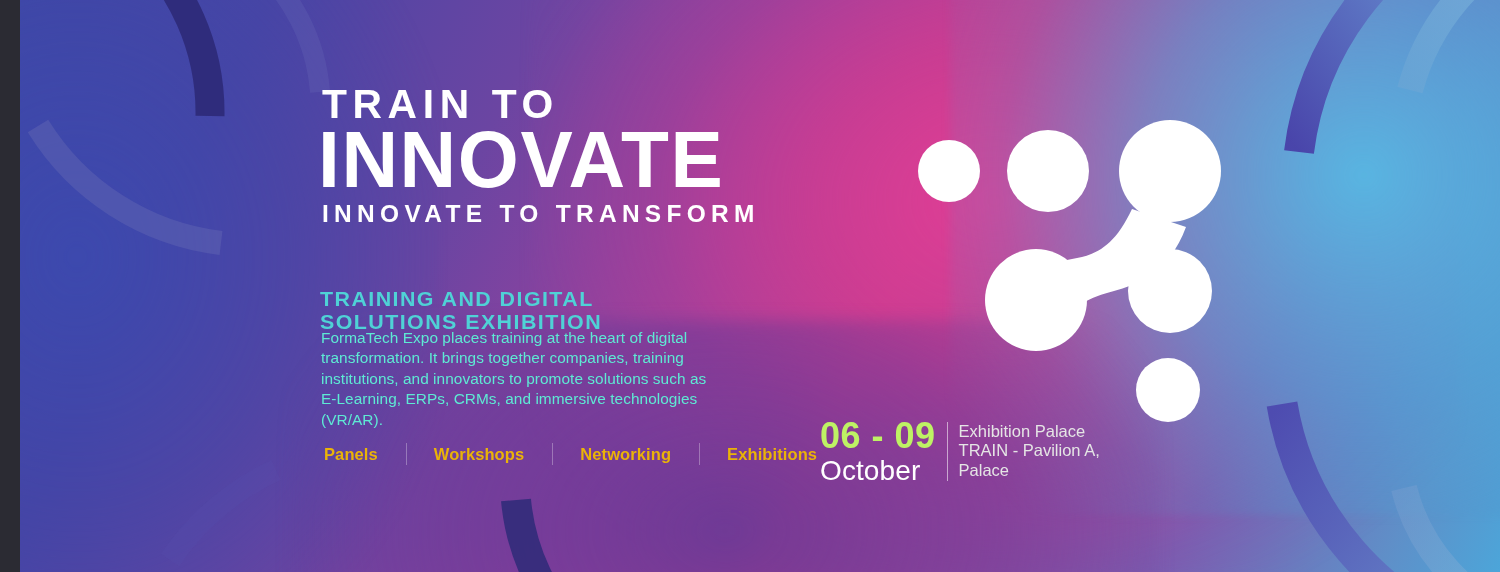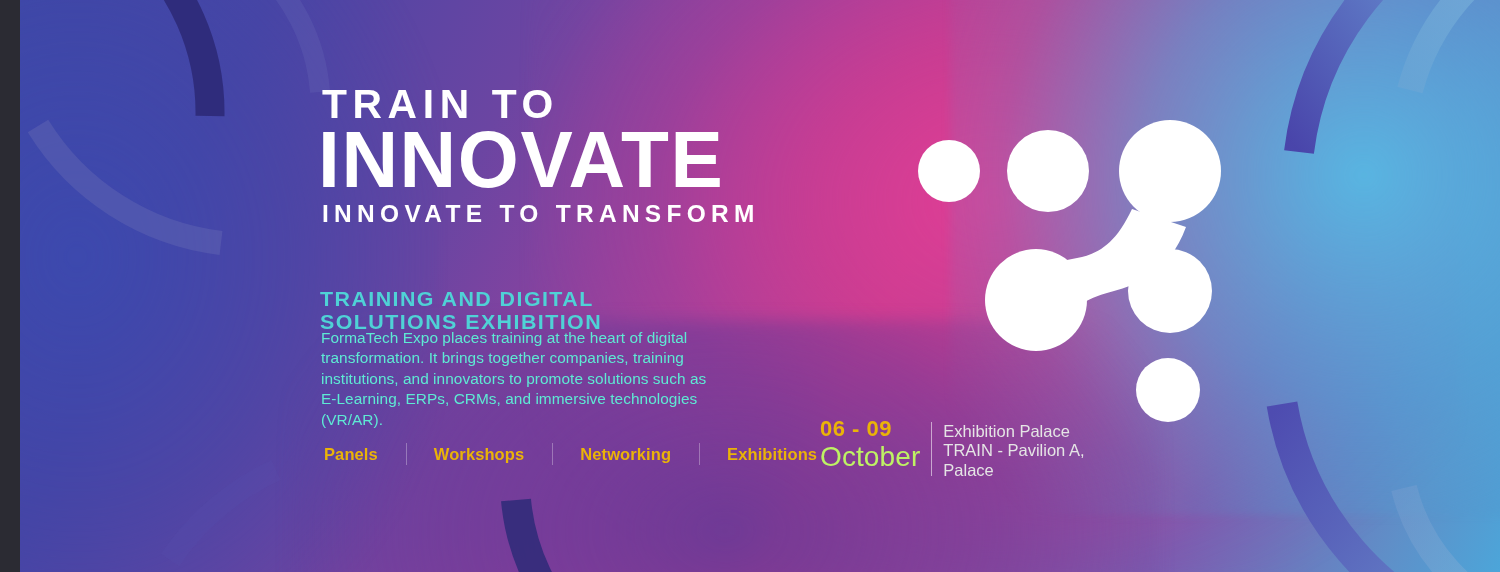--- a/index.html
+++ b/index.html
@@ -135,27 +135,27 @@
     background:rgba(255,255,255,0.30);
   }
 
   
   .datewrap{
     position:absolute; left:800px; top:418px;
     display:flex; align-items:flex-start;
   }
   .date-col{ text-align:left; }
   .date-days{
-    font-size:22px; font-weight:700;
-    color:#eab308; line-height:1.0;
+    font-size:36px; font-weight:700;
+    color:#bef264; line-height:1.0;
     letter-spacing:0.5px;
   }
   .date-month{
     font-size:28px; font-weight:400;
-    color:#bef264; line-height:1.05;
+    color:#ffffff; line-height:1.05;
     margin-top:2px; letter-spacing:0.1px;
   }
   .date-sep{
     width:1px; align-self:stretch;
     background:rgba(255,255,255,0.55);
     margin:4px 11px 4px 11px;
   }
   .venue{
     font-size:16.5px; font-weight:400;
     color:#e5e5e5; line-height:1.18;

